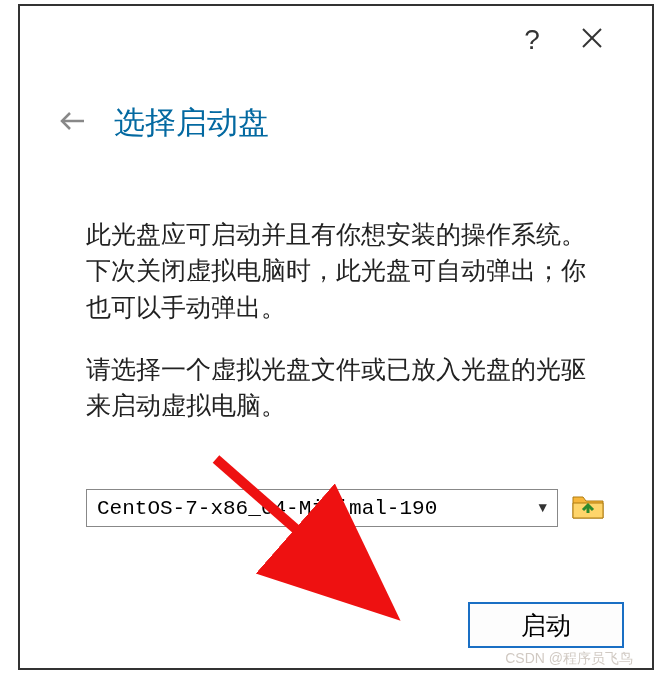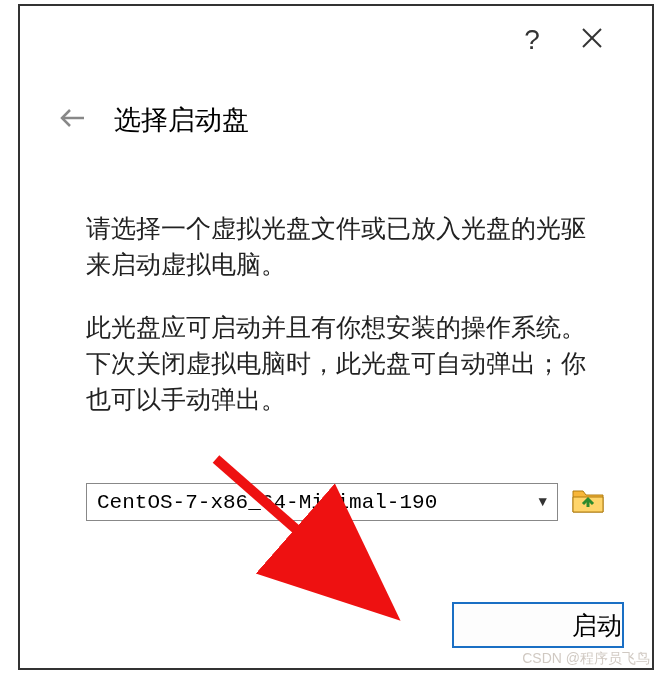--- a/index.html
+++ b/index.html
@@ -58,23 +58,23 @@
       align-items: center;
       justify-content: center;
       cursor: pointer;
       color: #777;
     }
     .back-arrow svg {
       width: 28px;
       height: 24px;
     }
     .dialog-title {
-      font-size: 27px;
+      font-size: 31px;
       font-weight: 500;
-      color: #000000;
+      color: #0369a1;
     }
     .body-text {
       padding: 72px 46px 0 66px;
       font-size: 25px;
       line-height: 1.45;
       color: #222;
     }
     .body-text p {
       margin-bottom: 26px;
     }
@@ -114,46 +114,46 @@
       height: 28px;
     }
     .button-row {
       position: absolute;
       bottom: 20px;
       right: 28px;
       display: flex;
       gap: 22px;
     }
     .dlg-button {
-      width: 172px;
+      width: 156px;
       height: 46px;
       border: 1.5px solid #999;
       background: #fdfdfd;
       font-size: 25px;
       display: flex;
       align-items: center;
-      justify-content: flex-end;
+      justify-content: center;
       cursor: pointer;
     }
     .dlg-button.primary {
       border: 2.5px solid #1a6fc4;
     }
     .arrow-annotation {
       position: absolute;
       left: 188px;
       top: 445px;
       pointer-events: none;
     }
     .arrow-annotation svg {
       width: 210px;
       height: 180px;
     }
     .watermark {
       position: absolute;
-      right: 8px;
+      right: 25px;
       bottom: 6px;
       font-size: 14px;
       color: rgba(120, 100, 80, 0.35);
       font-family: Arial, sans-serif;
     }
   </style>
 </head>
 <body>
 
 <div class="dialog">
@@ -178,22 +178,22 @@
         <svg viewBox="0 0 28 24">
           <line x1="4" y1="12" x2="26" y2="12" stroke="#888" stroke-width="2.5"></line>
           <polyline points="12,4 4,12 12,20" fill="none" stroke="#888" stroke-width="2.5"></polyline>
         </svg>
       </span>
     </div>
     <div class="dialog-title">选择启动盘</div>
   </div>
 
   <div class="body-text">
+    <p>此光盘应可启动并且有你想安装的操作系统。下次关闭虚拟电脑时，此光盘可自动弹出；你也可以手动弹出。</p>
     <p>请选择一个虚拟光盘文件或已放入光盘的光驱来启动虚拟电脑。</p>
-    <p>此光盘应可启动并且有你想安装的操作系统。下次关闭虚拟电脑时，此光盘可自动弹出；你也可以手动弹出。</p>
   </div>
 
   <div class="selector-row">
     <div class="dropdown">
       <span>CentOS-7-x86_64-Minimal-190</span>
       <span class="dropdown-caret">▼</span>
     </div>
     <div class="folder-btn">
       <span>
         <svg viewBox="0 0 34 28">

